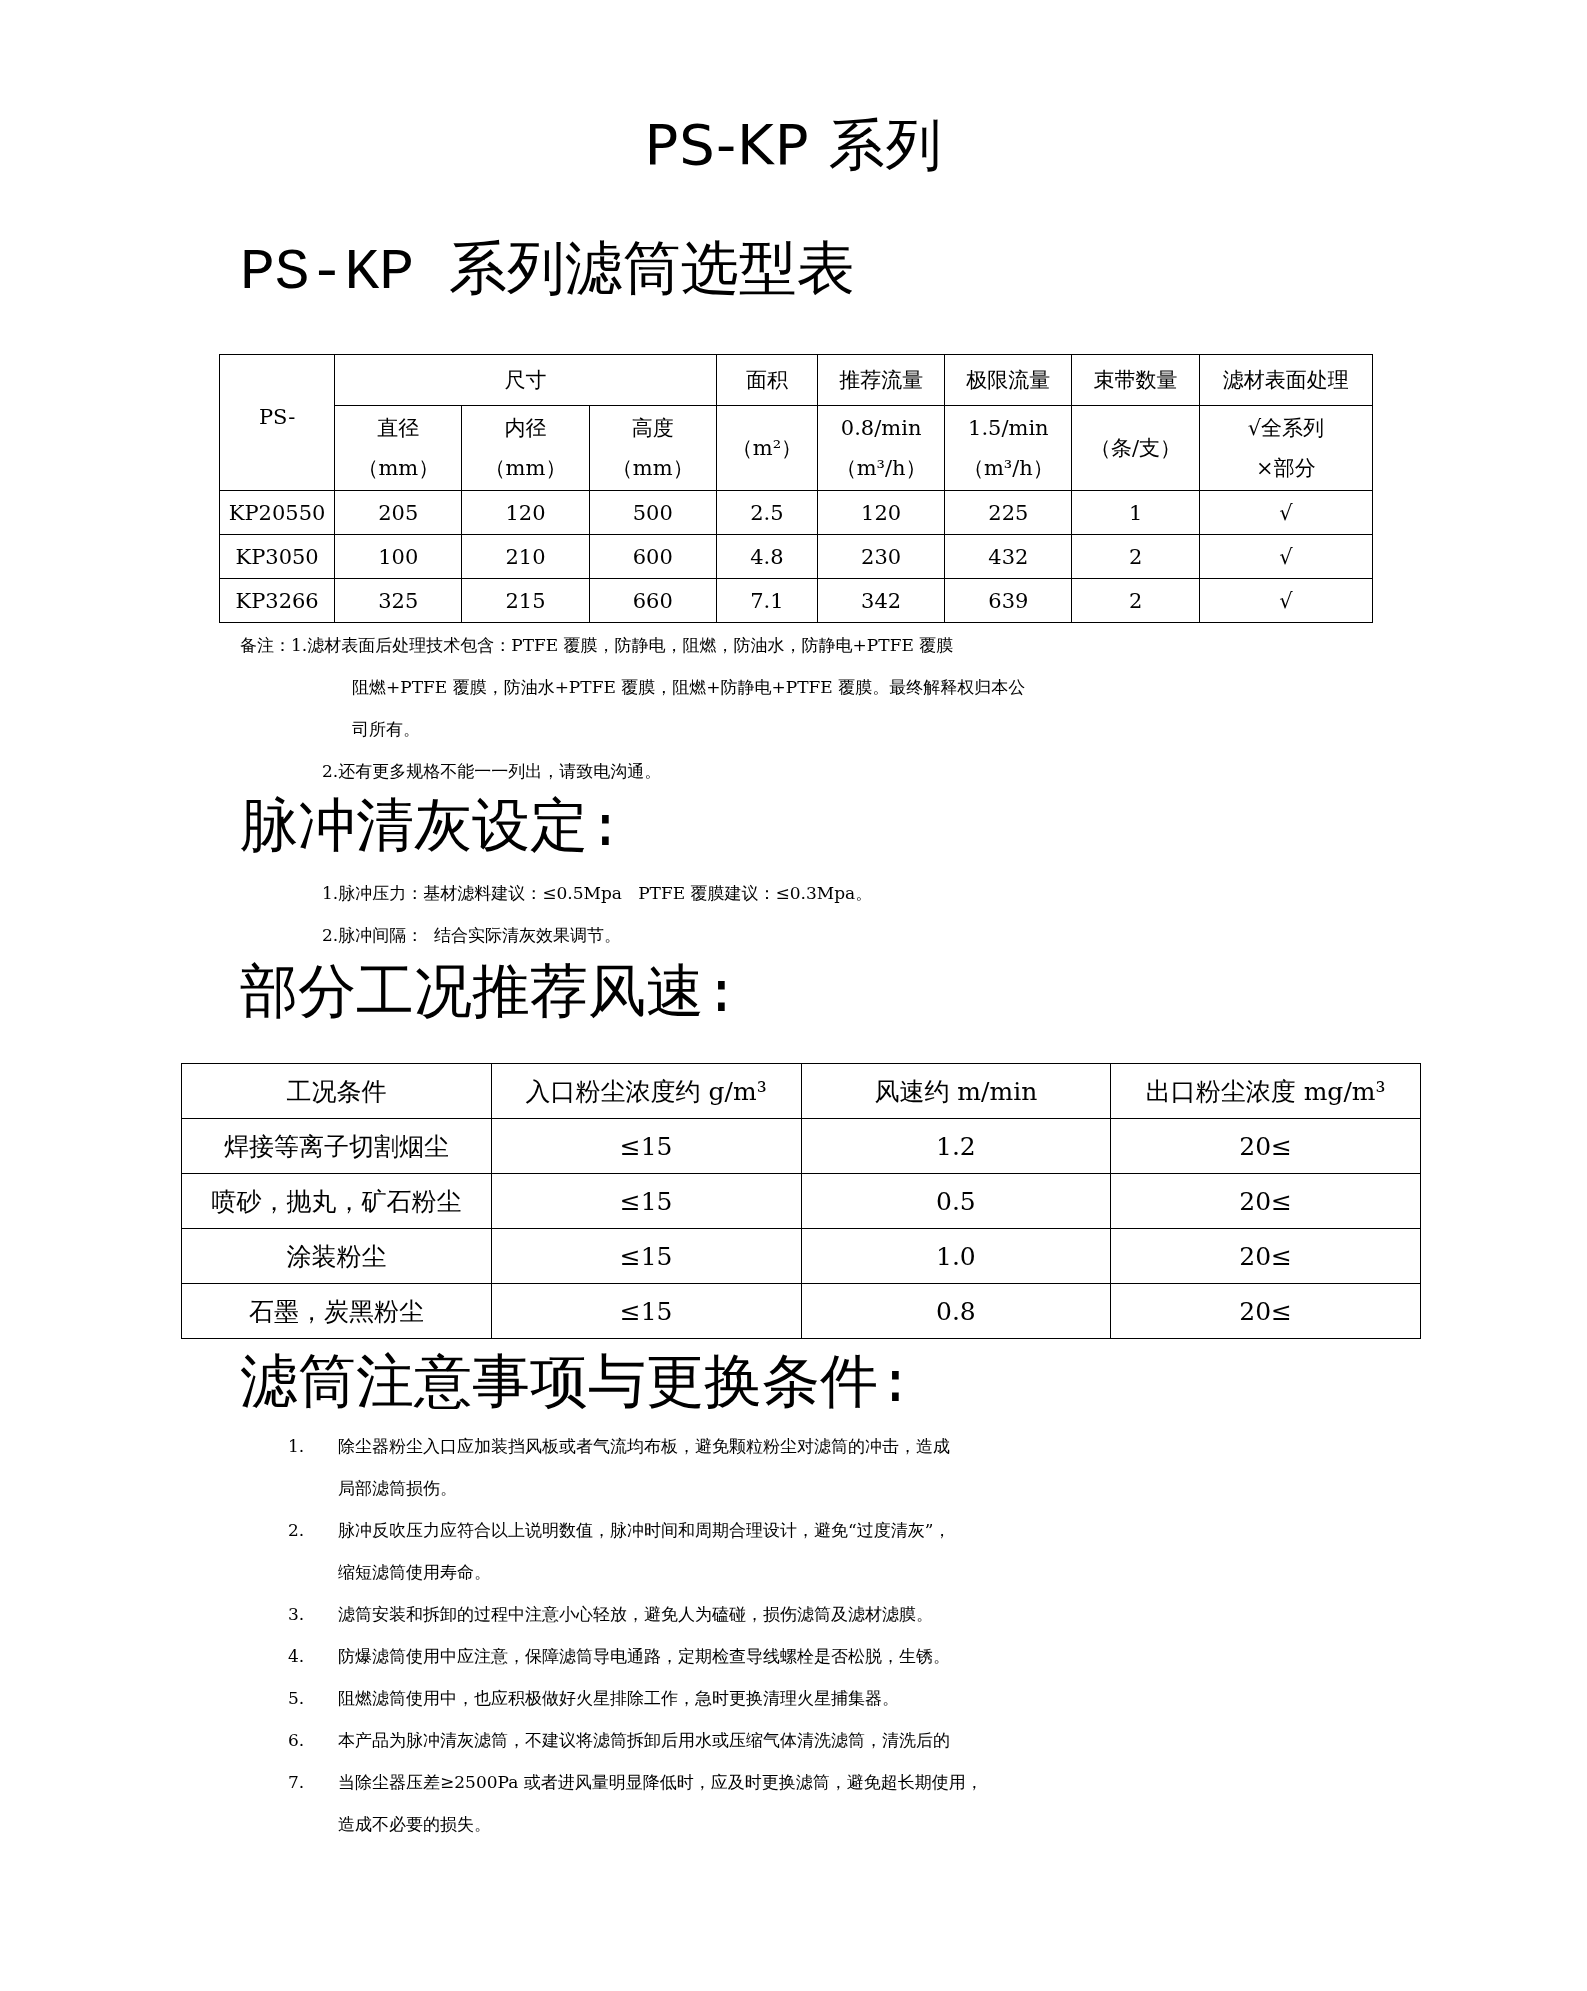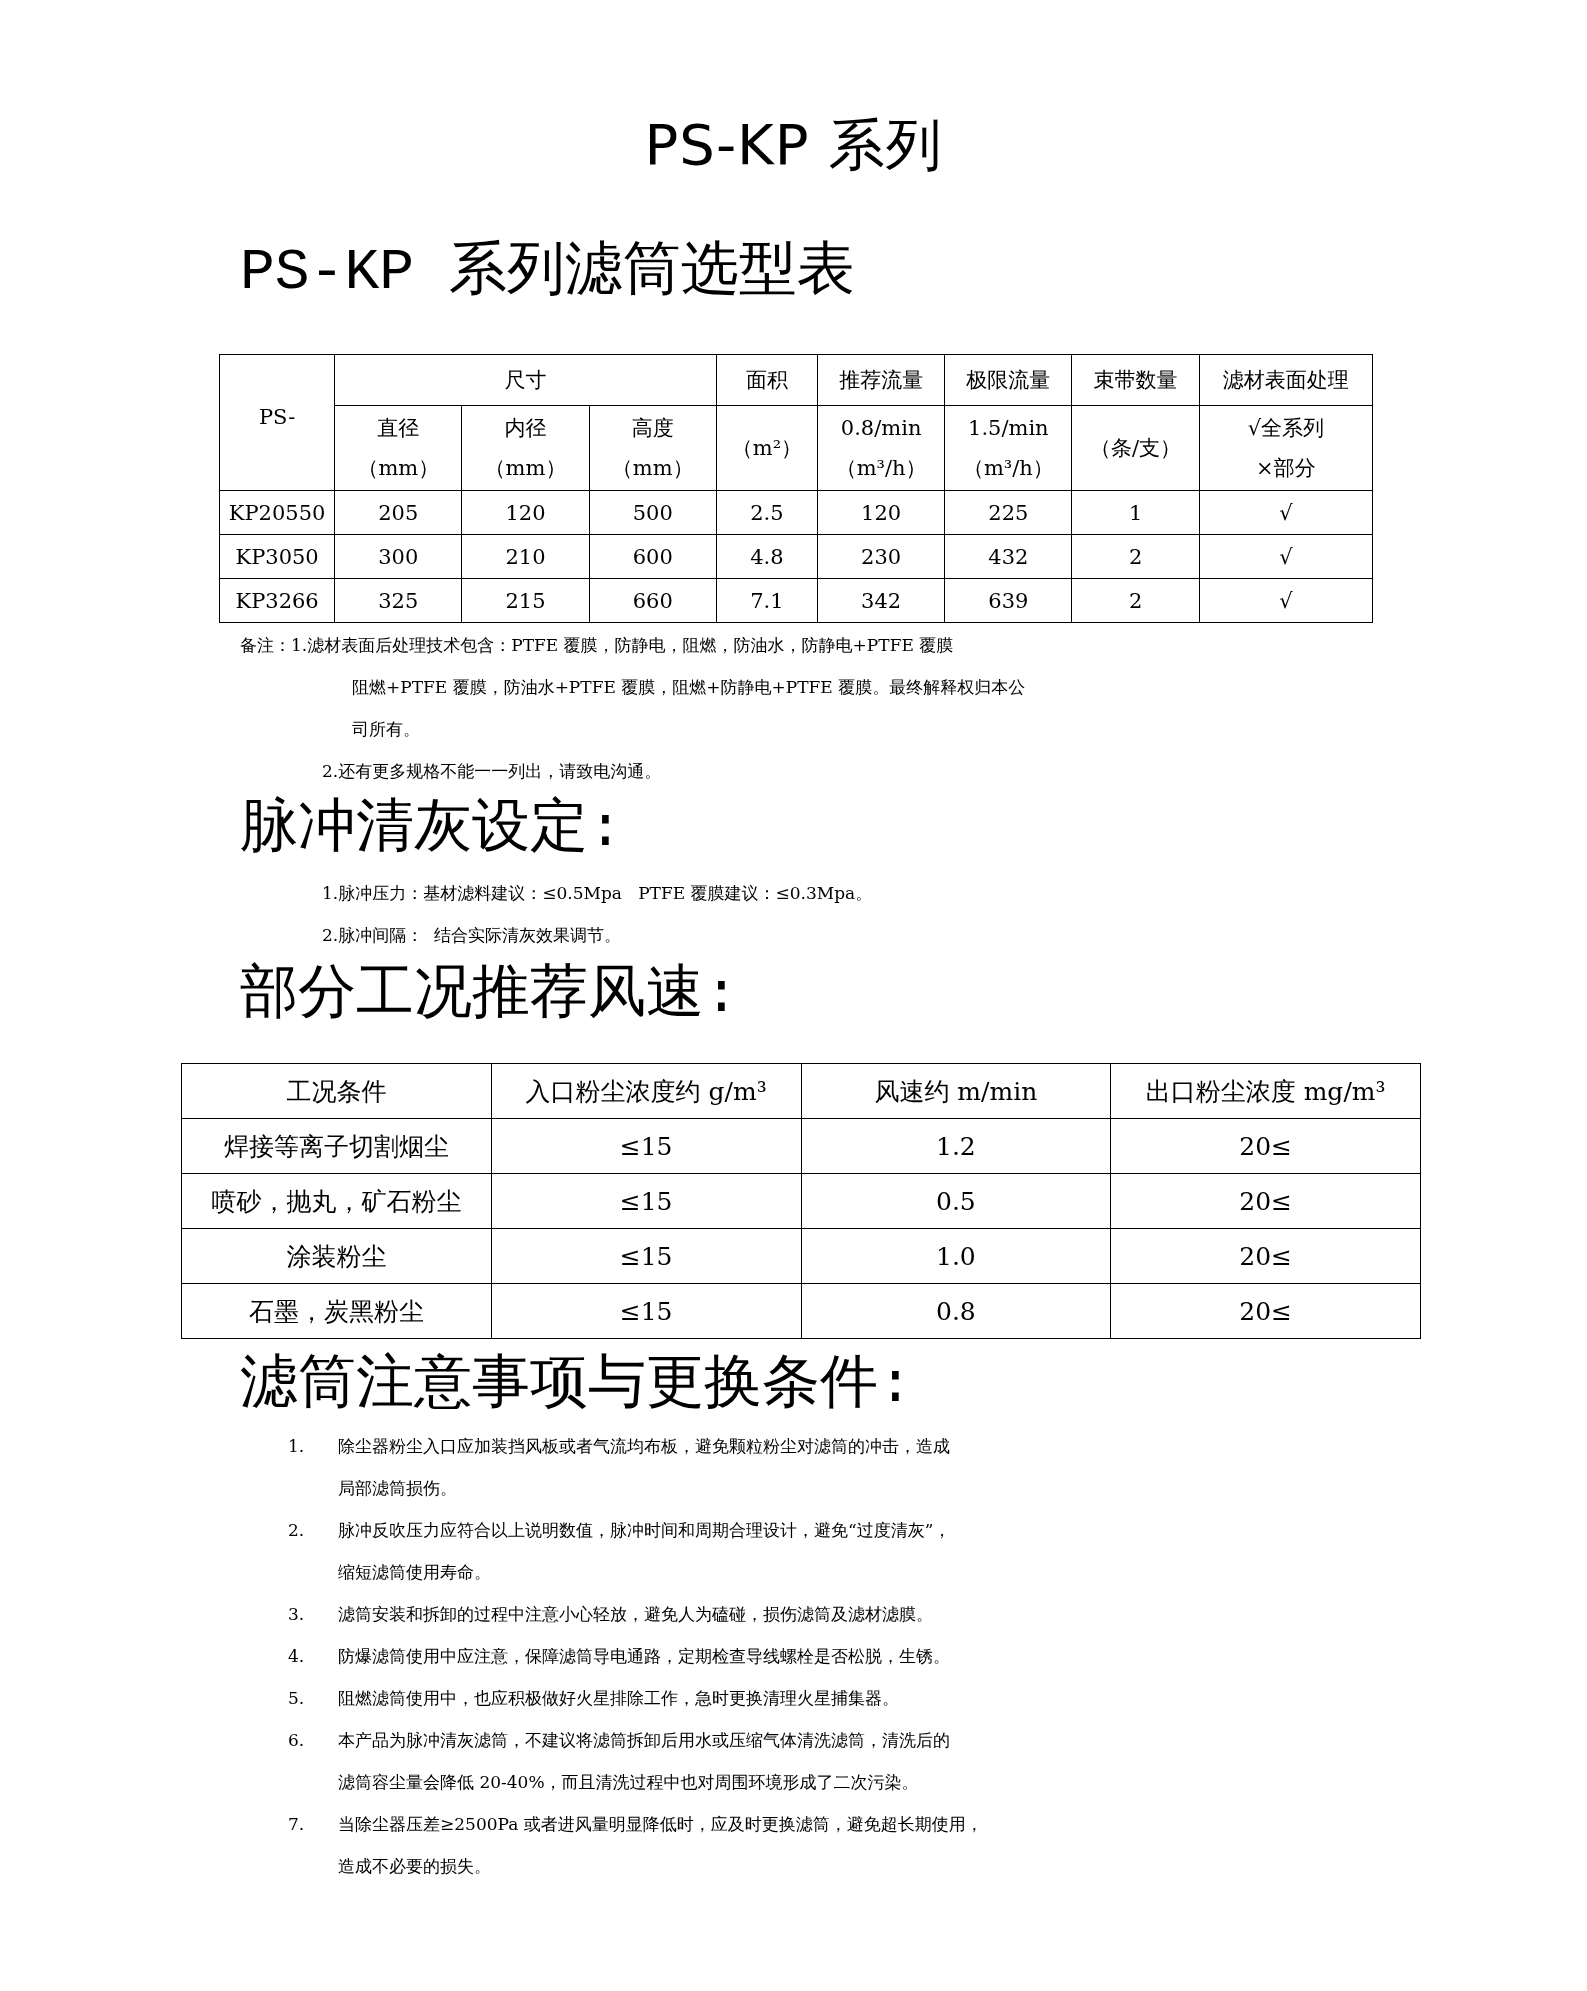--- a/index.html
+++ b/index.html
@@ -68,21 +68,21 @@
     <td>120</td>
     <td>500</td>
     <td>2.5</td>
     <td>120</td>
     <td>225</td>
     <td>1</td>
     <td>√</td>
   </tr>
   <tr style="height:44px;">
     <td>KP3050</td>
-    <td>300</td>
+    <td>100</td>
     <td>210</td>
     <td>600</td>
     <td>4.8</td>
     <td>230</td>
     <td>432</td>
     <td>2</td>
     <td>√</td>
   </tr>
   <tr style="height:44px;">
     <td>KP3266</td>
@@ -161,19 +161,18 @@
     <div style="white-space:nowrap;"><span class="list-num" style="width:50px;">3.</span><span>滤筒安装和拆卸的过程中注意小心轻放，避免人为磕碰，损伤滤筒及滤材滤膜。</span></div>
   </div>
   <div>
     <div style="white-space:nowrap;"><span class="list-num" style="width:50px;">4.</span><span>防爆滤筒使用中应注意，保障滤筒导电通路，定期检查导线螺栓是否松脱，生锈。</span></div>
   </div>
   <div>
     <div style="white-space:nowrap;"><span class="list-num" style="width:50px;">5.</span><span>阻燃滤筒使用中，也应积极做好火星排除工作，急时更换清理火星捕集器。</span></div>
   </div>
   <div>
     <div style="white-space:nowrap;"><span class="list-num" style="width:50px;">6.</span><span>本产品为脉冲清灰滤筒，不建议将滤筒拆卸后用水或压缩气体清洗滤筒，清洗后的</span></div>
-    <div style="padding-left:50px;">滤筒容尘量会降低 20-40%，而且清洗过程中也对周围环境形成了二次污染。</div>
   </div>
   <div>
     <div style="white-space:nowrap;"><span class="list-num" style="width:50px;">7.</span><span>当除尘器压差≥2500Pa 或者进风量明显降低时，应及时更换滤筒，避免超长期使用，</span></div>
     <div style="padding-left:50px;">造成不必要的损失。</div>
   </div>
 </div>
 
 </body></html>

